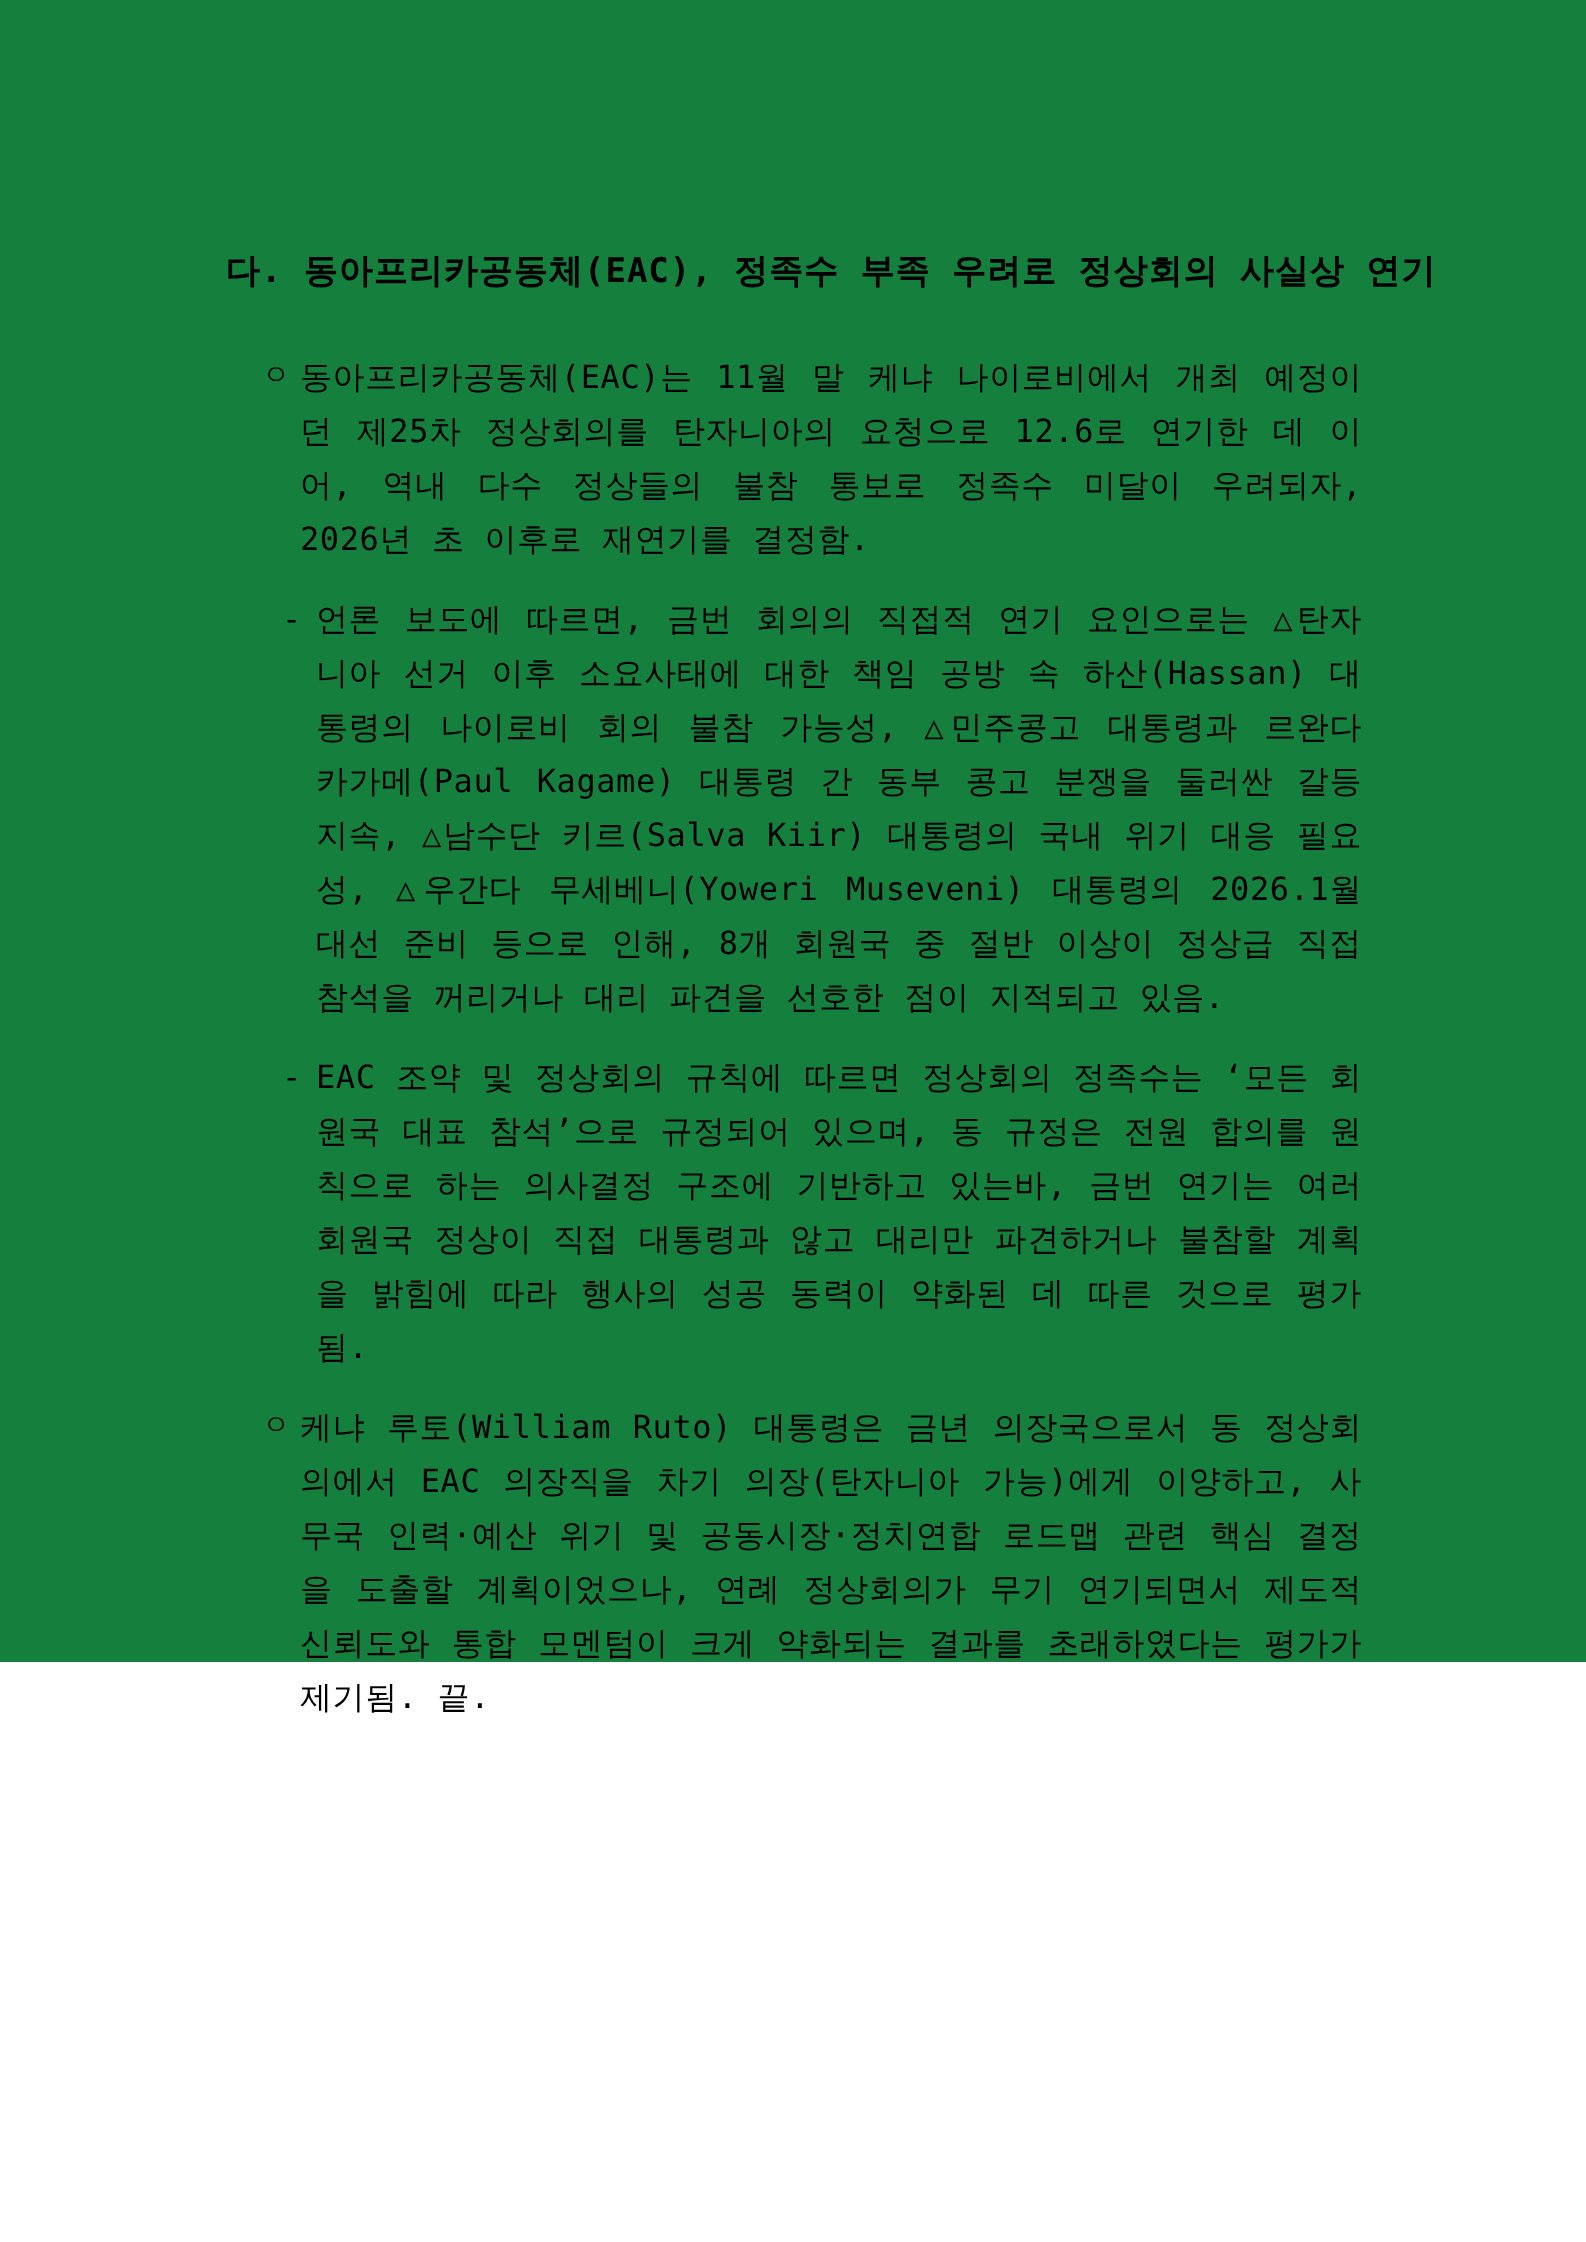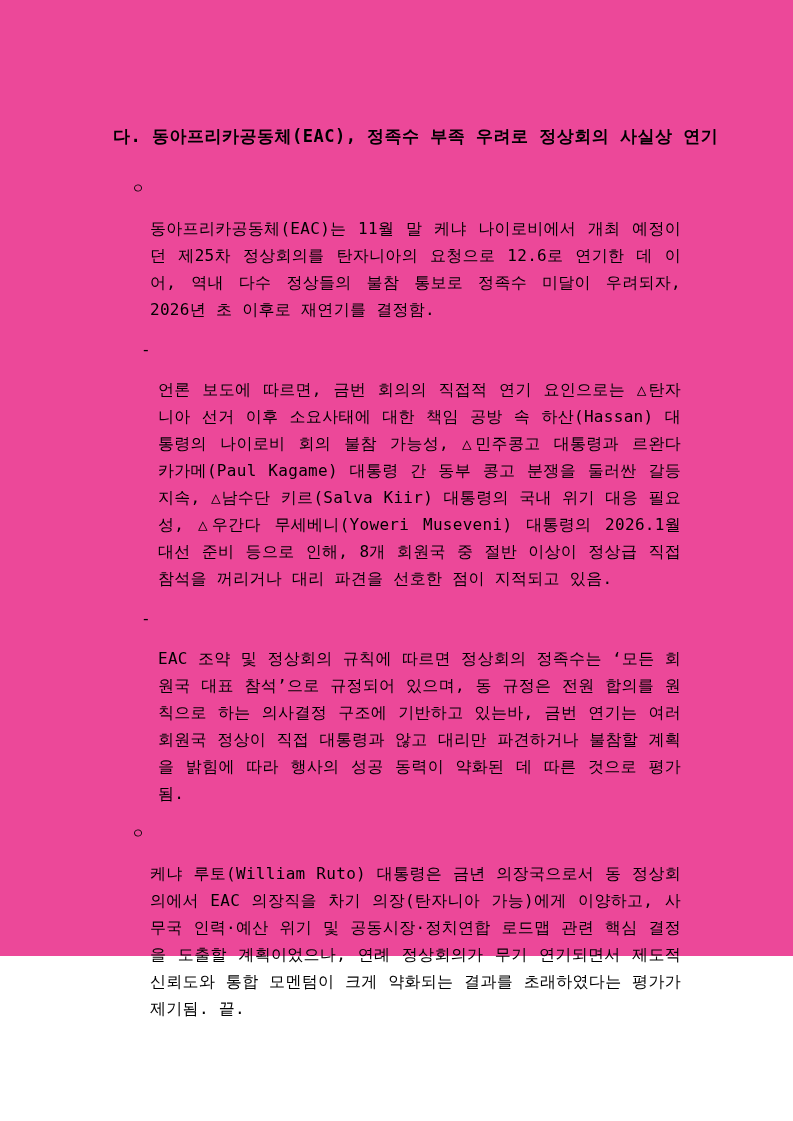--- a/index.html
+++ b/index.html
@@ -11,22 +11,22 @@
     width: 793px;
     height: 1121px;
     background: #ffffff;
     font-family: "DejaVu Sans Mono", "Liberation Mono", monospace;
     color: #000000;
     overflow: hidden;
   }
   .page {
     position: relative;
     width: 793px;
-    height: 956px;
-    background: #ec4899;
+    height: 831px;
+    background: #15803d;
   }
   .content {
     position: absolute;
     left: 113px;
     top: 124px;
     width: 568px;
   }
   .doc-title {
     margin: 0 0 27px 0;
     font-size: 17px;
@@ -51,21 +51,20 @@
     flex: 0 0 auto;
     white-space: pre;
   }
   .para.level-1 .marker { width: 19px; font-size: 14px; }
   .para.level-2 .marker { width: 17px; }
   .para .text {
     flex: 1 1 auto;
     text-align: justify;
     word-break: normal;
     overflow-wrap: break-word;
-    margin-top: 40px;
   }
 </style>
 </head>
 <body style="background: rgb(255, 255, 255); color: rgb(0, 0, 0);">
 
 <div class="page">
   <div class="content">
     <h1 class="doc-title">다. 동아프리카공동체(EAC), 정족수 부족 우려로 정상회의 사실상 연기</h1>
     <section class="doc-body" id="doc-body">
   <div class="para level-1">

